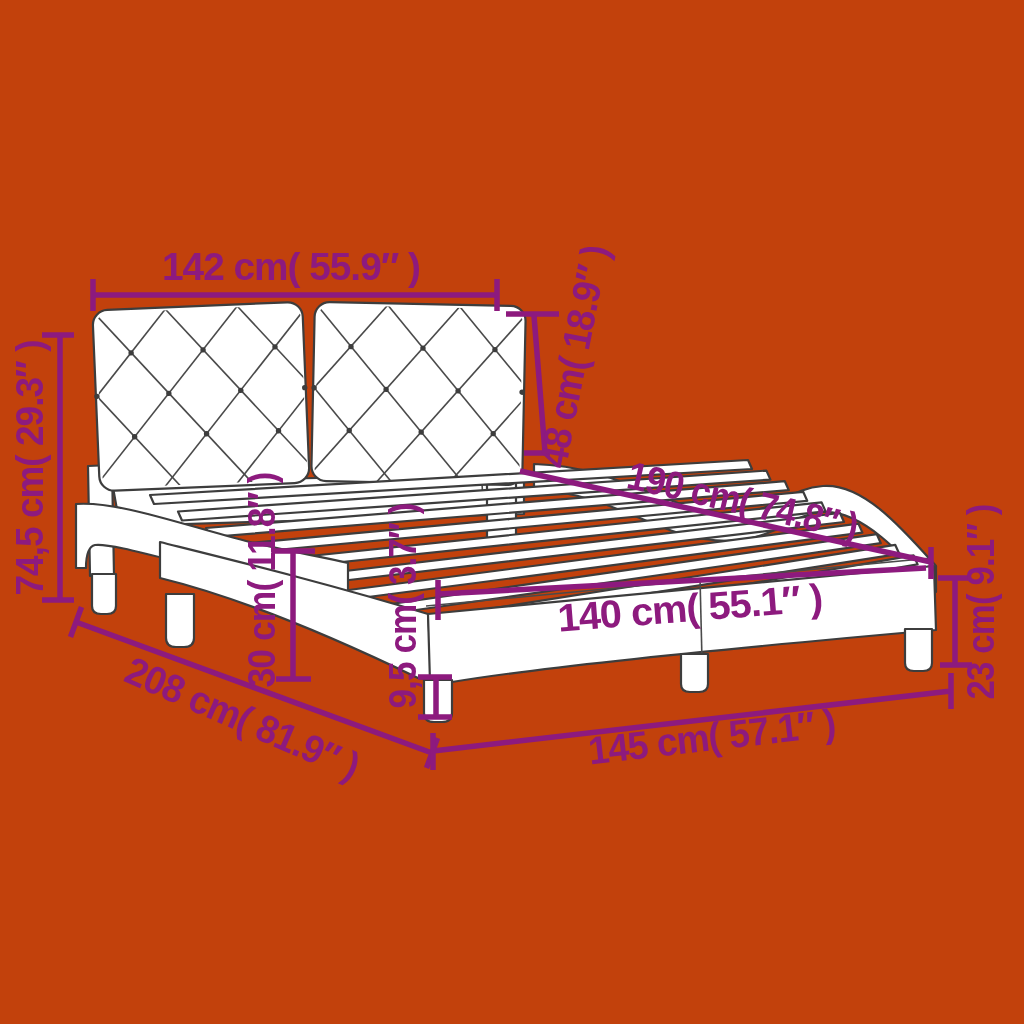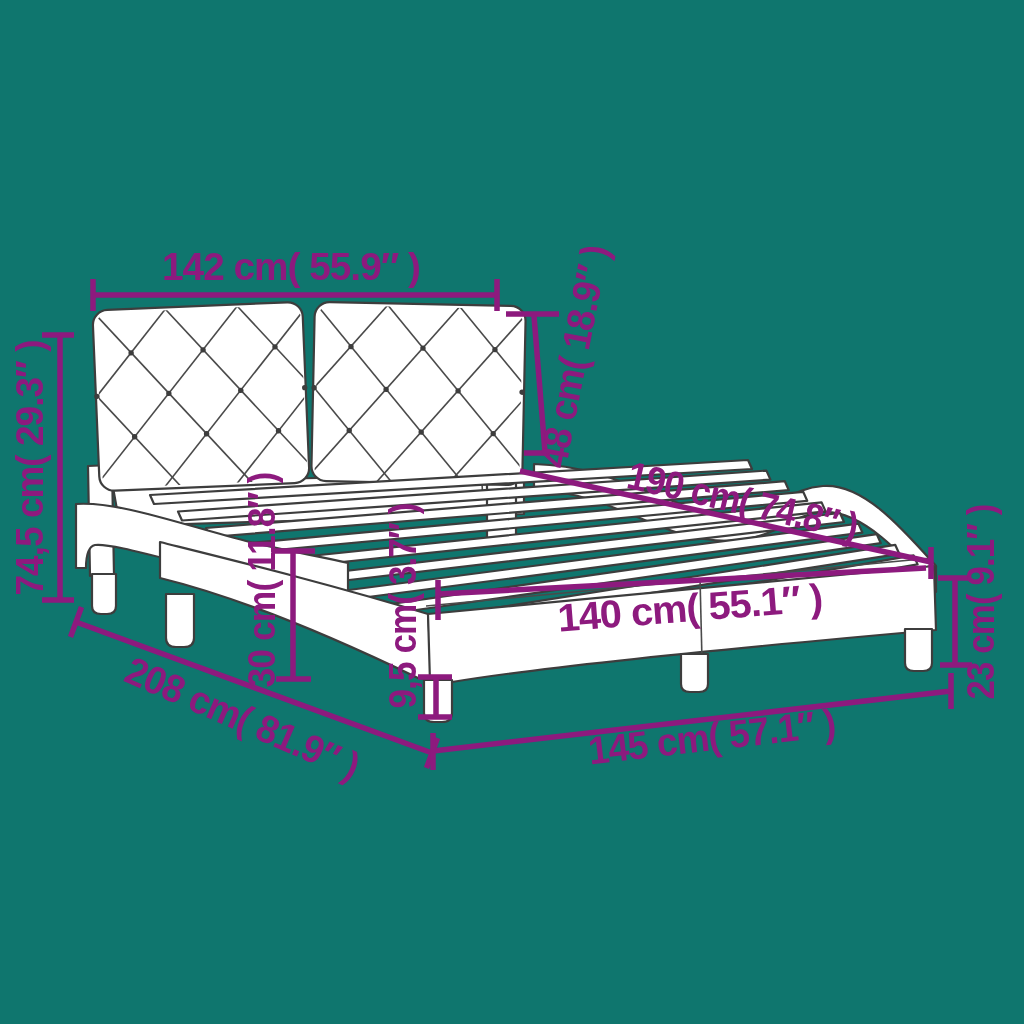--- a/index.html
+++ b/index.html
@@ -1,16 +1,16 @@
 <!DOCTYPE html>
 <html><head>
 <meta charset="utf-8">
 <style>
   html,body{margin:0;padding:0;background:#fff;}
-  .stage{position:relative;width:1024px;height:1024px;background:#0f766e;overflow:hidden;}
+  .stage{position:relative;width:1024px;height:1024px;background:#c2410c;overflow:hidden;}
   svg{display:block;}
   .draw{stroke:#3d3d3d;stroke-width:2.2;fill:#ffffff;stroke-linejoin:round;}
   .draw-thin{stroke:#4a4a4a;stroke-width:1.6;fill:none;}
   .tuft-dot{fill:#3d3d3d;stroke:none;}
   .dim{stroke:#8D1A7E;stroke-width:5.5;fill:none;}
   .dim-label{
     fill:#8D1A7E;
     font-family:"Liberation Sans", sans-serif;
     font-weight:700;
     font-size:39px;

